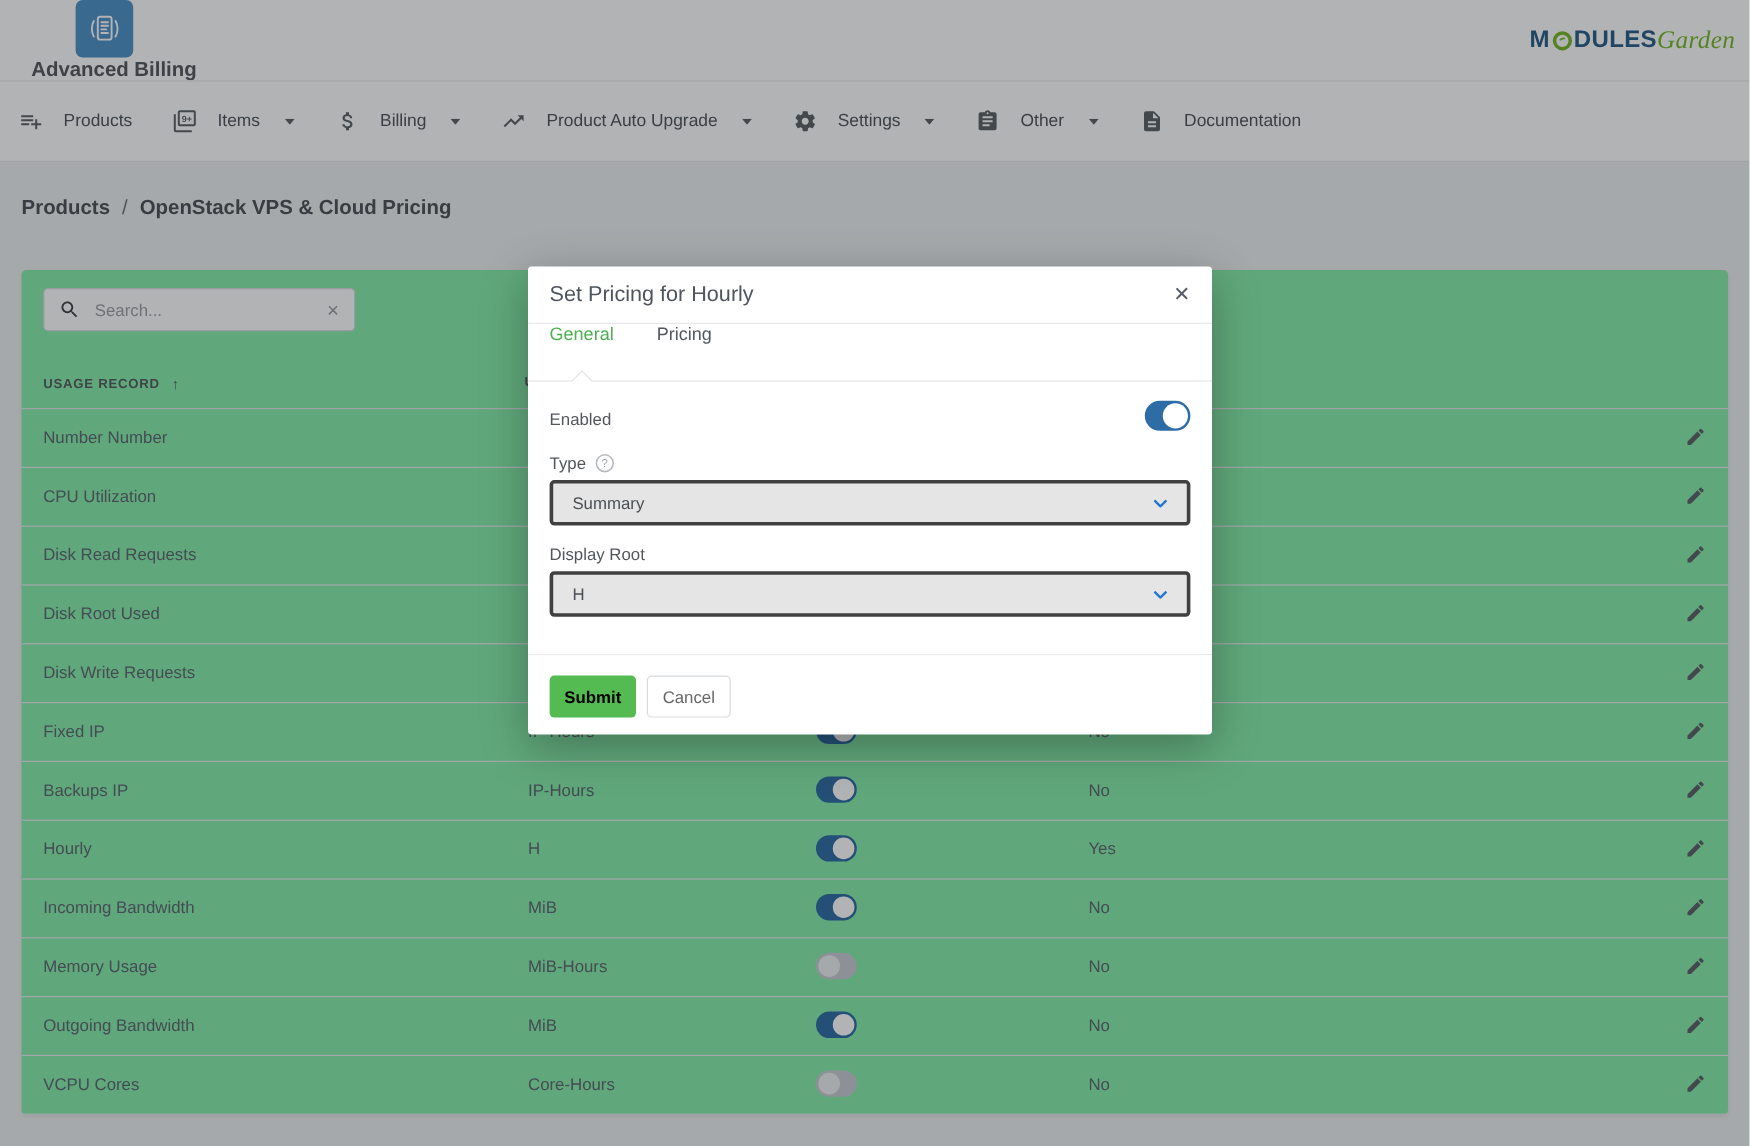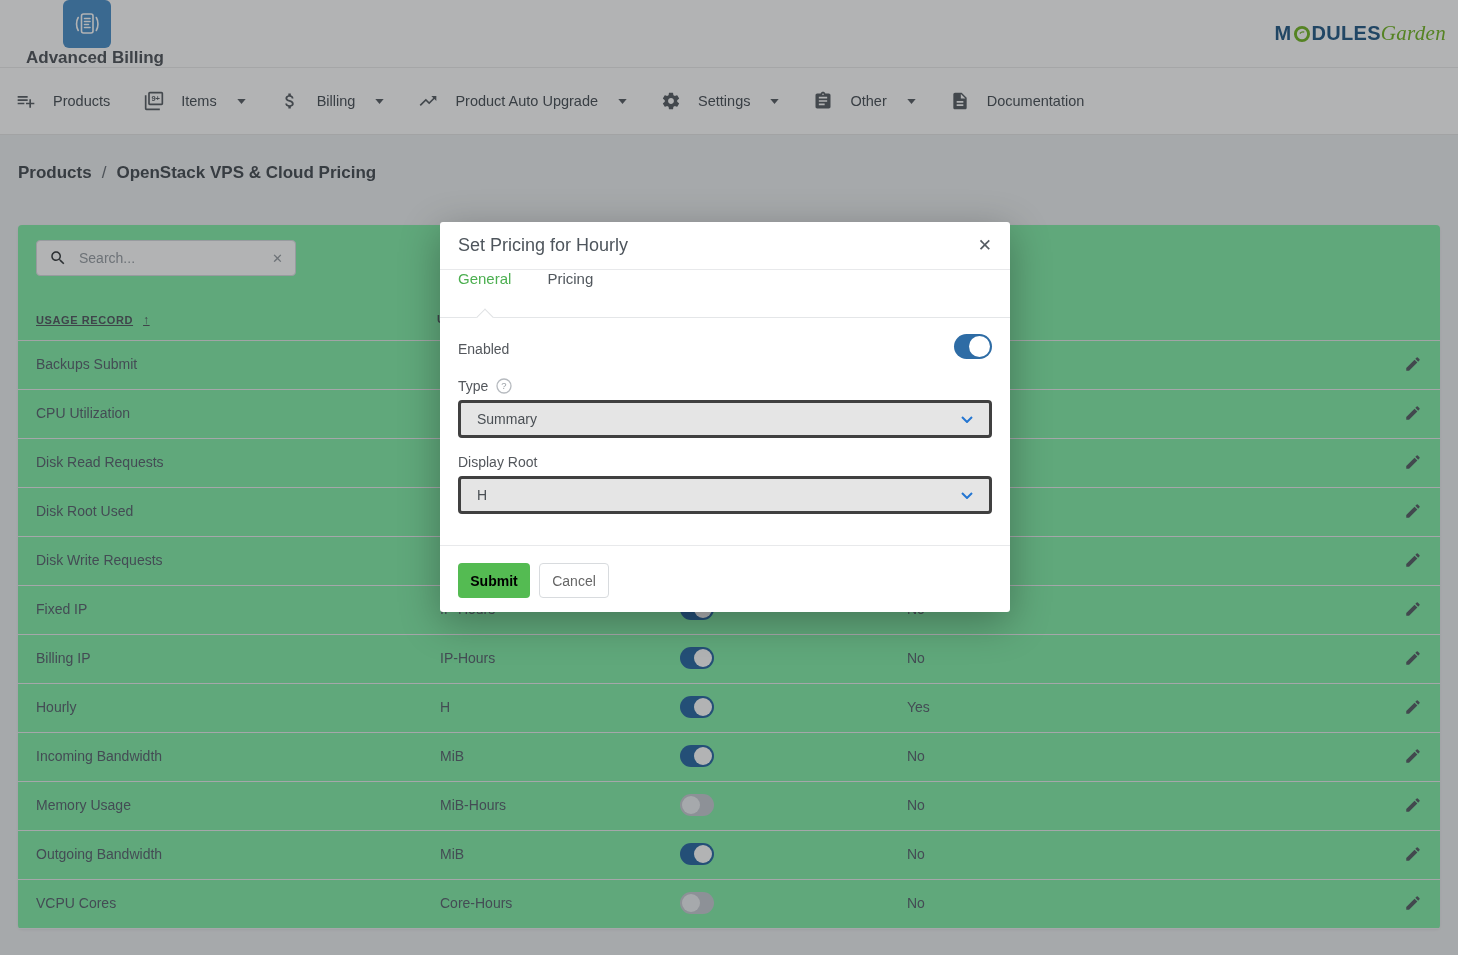--- a/index.html
+++ b/index.html
@@ -43,21 +43,21 @@
               background:#fff;}
   .search-box input{border:none;outline:none;flex:1;font-size:14px;color:#444;
                     font-family:inherit;background:transparent;min-width:0;}
   .search-box input::placeholder{color:#9aa0a6;}
   .search-clear{color:#9aa0a6;font-size:13px;cursor:pointer;line-height:1;}
 
   .thead{position:absolute;left:0;top:75px;width:100%;height:40px;
          border-bottom:1px solid #e7e9eb;}
   .th{position:absolute;top:13px;font-size:11px;font-weight:bold;color:#565c63;
       letter-spacing:.6px;}
-  .th-name{left:18px;display:flex;align-items:center;text-decoration:underline;}
+  .th-name{left:18px;display:flex;align-items:center;}
   .th-unit{left:419px;}
   .sort{font-size:12px;margin-left:10px;color:#565c63;font-weight:normal;}
 
   .trow{position:absolute;left:0;width:100%;height:49px;
         border-bottom:1px solid #eceef0;font-size:14px;color:#5d6772;}
   .cell{position:absolute;top:0;line-height:49px;}
   .c-name{left:18px;}
   .c-unit{left:422px;}
   .c-flag{left:889px;}
   .c-toggle{position:absolute;left:662px;top:13px;}
@@ -253,21 +253,21 @@
     <div class="thead">
       <span class="th th-name">
         <span>USAGE RECORD</span>
         <span class="sort">↑</span>
       </span>
       <span class="th th-unit">U</span>
     </div>
 
     <div>
         <div class="trow" style="top: 115px;">
-          <span class="cell c-name">Backups Submit</span>
+          <span class="cell c-name">Number Number</span>
           <button class="c-edit"><span><svg viewBox="0 0 24 24" width="18" height="18" fill="#5b6269">
                 <path d="M3 17.25V21h3.75L17.81 9.94l-3.75-3.75L3 17.25zM20.71 7.04c.39-.39.39-1.02 0-1.41l-2.34-2.34a.9959.9959 0 0 0-1.41 0l-1.83 1.83 3.75 3.75 1.83-1.83z"></path>
               </svg></span></button>
         </div>
         <div class="trow" style="top: 164px;">
           <span class="cell c-name">CPU Utilization</span>
           <button class="c-edit"><span><svg viewBox="0 0 24 24" width="18" height="18" fill="#5b6269">
                 <path d="M3 17.25V21h3.75L17.81 9.94l-3.75-3.75L3 17.25zM20.71 7.04c.39-.39.39-1.02 0-1.41l-2.34-2.34a.9959.9959 0 0 0-1.41 0l-1.83 1.83 3.75 3.75 1.83-1.83z"></path>
               </svg></span></button>
         </div>
@@ -285,21 +285,21 @@
         </div>
         <div class="trow" style="top: 311px;">
           <span class="cell c-name">Disk Write Requests</span>
           <button class="c-edit"><span><svg viewBox="0 0 24 24" width="18" height="18" fill="#5b6269">
                 <path d="M3 17.25V21h3.75L17.81 9.94l-3.75-3.75L3 17.25zM20.71 7.04c.39-.39.39-1.02 0-1.41l-2.34-2.34a.9959.9959 0 0 0-1.41 0l-1.83 1.83 3.75 3.75 1.83-1.83z"></path>
               </svg></span></button>
         </div>
         <div class="trow" style="top: 360px;"><span class="cell c-name">Fixed IP</span><span class="cell c-unit">IP-Hours</span><span class="tgl c-toggle on" role="switch" aria-checked="true"><span class="knob"></span></span><span class="cell c-flag">No</span><button class="c-edit"><span><svg viewBox="0 0 24 24" width="18" height="18" fill="#5b6269">
                 <path d="M3 17.25V21h3.75L17.81 9.94l-3.75-3.75L3 17.25zM20.71 7.04c.39-.39.39-1.02 0-1.41l-2.34-2.34a.9959.9959 0 0 0-1.41 0l-1.83 1.83 3.75 3.75 1.83-1.83z"></path>
               </svg></span></button></div>
-        <div class="trow" style="top: 409px;"><span class="cell c-name">Billing IP</span><span class="cell c-unit">IP-Hours</span><span class="tgl c-toggle on" role="switch" aria-checked="true"><span class="knob"></span></span><span class="cell c-flag">No</span><button class="c-edit"><span><svg viewBox="0 0 24 24" width="18" height="18" fill="#5b6269">
+        <div class="trow" style="top: 409px;"><span class="cell c-name">Backups IP</span><span class="cell c-unit">IP-Hours</span><span class="tgl c-toggle on" role="switch" aria-checked="true"><span class="knob"></span></span><span class="cell c-flag">No</span><button class="c-edit"><span><svg viewBox="0 0 24 24" width="18" height="18" fill="#5b6269">
                 <path d="M3 17.25V21h3.75L17.81 9.94l-3.75-3.75L3 17.25zM20.71 7.04c.39-.39.39-1.02 0-1.41l-2.34-2.34a.9959.9959 0 0 0-1.41 0l-1.83 1.83 3.75 3.75 1.83-1.83z"></path>
               </svg></span></button></div>
         <div class="trow" style="top: 458px;"><span class="cell c-name">Hourly</span><span class="cell c-unit">H</span><span class="tgl c-toggle on" role="switch" aria-checked="true"><span class="knob"></span></span><span class="cell c-flag">Yes</span><button class="c-edit"><span><svg viewBox="0 0 24 24" width="18" height="18" fill="#5b6269">
                 <path d="M3 17.25V21h3.75L17.81 9.94l-3.75-3.75L3 17.25zM20.71 7.04c.39-.39.39-1.02 0-1.41l-2.34-2.34a.9959.9959 0 0 0-1.41 0l-1.83 1.83 3.75 3.75 1.83-1.83z"></path>
               </svg></span></button></div>
         <div class="trow" style="top: 507px;"><span class="cell c-name">Incoming Bandwidth</span><span class="cell c-unit">MiB</span><span class="tgl c-toggle on" role="switch" aria-checked="true"><span class="knob"></span></span><span class="cell c-flag">No</span><button class="c-edit"><span><svg viewBox="0 0 24 24" width="18" height="18" fill="#5b6269">
                 <path d="M3 17.25V21h3.75L17.81 9.94l-3.75-3.75L3 17.25zM20.71 7.04c.39-.39.39-1.02 0-1.41l-2.34-2.34a.9959.9959 0 0 0-1.41 0l-1.83 1.83 3.75 3.75 1.83-1.83z"></path>
               </svg></span></button></div>
         <div class="trow" style="top: 556px;"><span class="cell c-name">Memory Usage</span><span class="cell c-unit">MiB-Hours</span><span class="tgl c-toggle off" role="switch" aria-checked="false"><span class="knob"></span></span><span class="cell c-flag">No</span><button class="c-edit"><span><svg viewBox="0 0 24 24" width="18" height="18" fill="#5b6269">
                 <path d="M3 17.25V21h3.75L17.81 9.94l-3.75-3.75L3 17.25zM20.71 7.04c.39-.39.39-1.02 0-1.41l-2.34-2.34a.9959.9959 0 0 0-1.41 0l-1.83 1.83 3.75 3.75 1.83-1.83z"></path>

